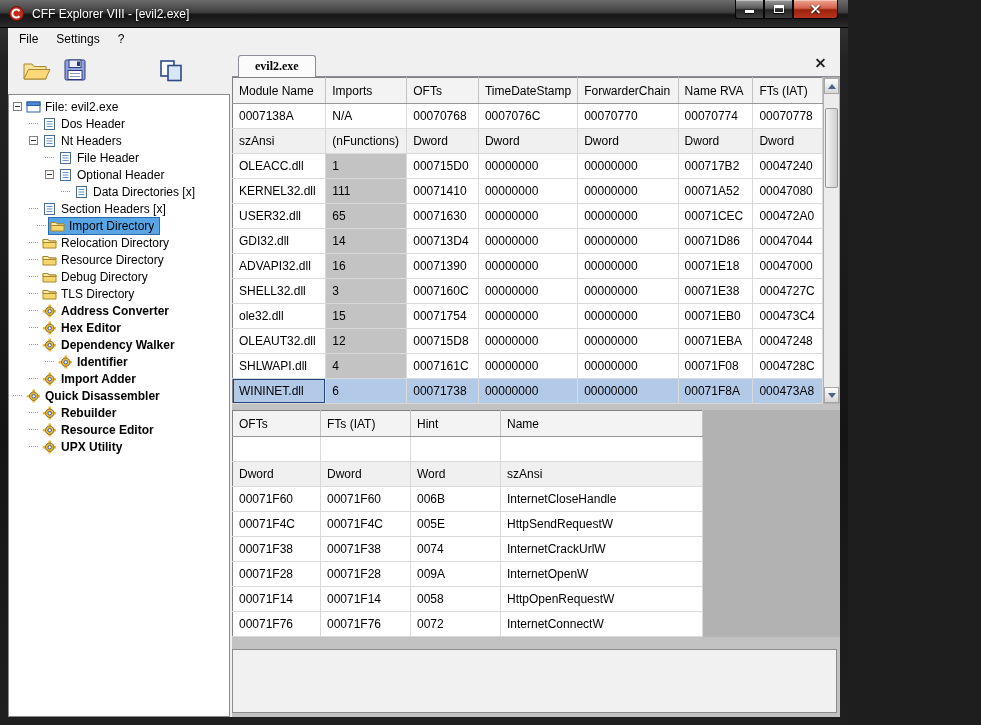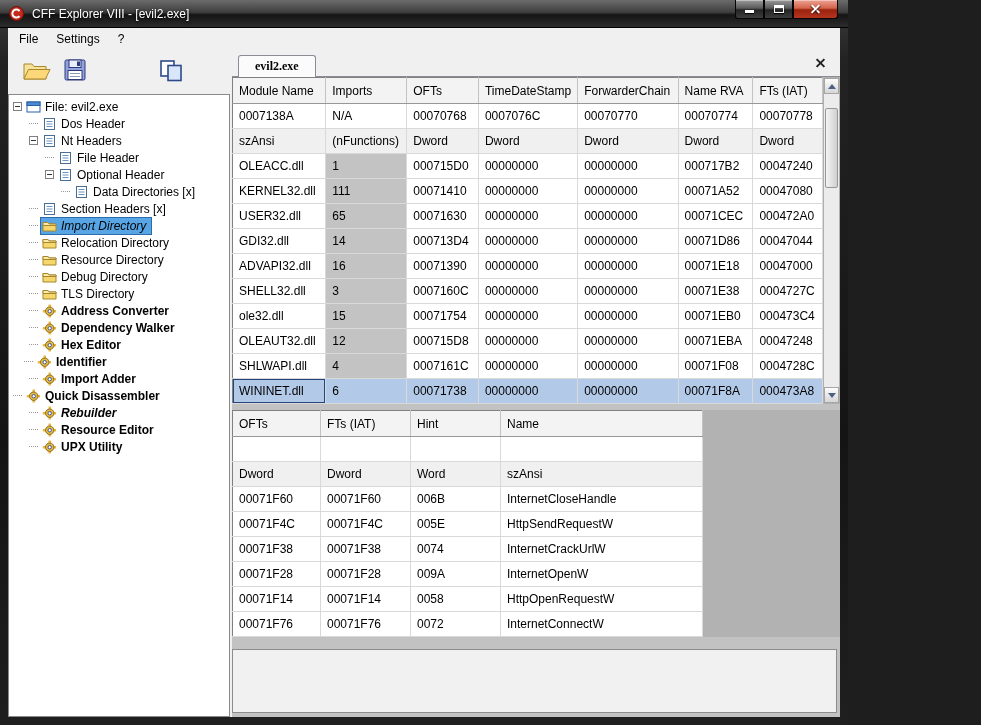--- a/index.html
+++ b/index.html
@@ -244,21 +244,21 @@
                   <svg width="15" height="14" viewBox="0 0 15 14">
                     <rect x="2.5" y="1.5" width="10" height="11" fill="#fff" stroke="#4a6d96"></rect>
                     <line x1="4.5" y1="4.5" x2="10.5" y2="4.5" stroke="#6c94c0"></line>
                     <line x1="4.5" y1="7" x2="10.5" y2="7" stroke="#6c94c0"></line>
                     <line x1="4.5" y1="9.5" x2="10.5" y2="9.5" stroke="#6c94c0"></line>
                   </svg>
                 </span>
                 <span class="tree-label">Section Headers [x]</span>
               </span>
             </div>
-            <div class="tree-item selected" style="padding-left: 20px; font-style: italic;">
+            <div class="tree-item selected" style="padding-left: 28px;">
               <span class="stub"></span>
               <span class="row-content">
                 <span class="tree-icon">
                   <svg width="15" height="14" viewBox="0 0 15 14">
                     <path d="M1 12 L1 3.5 L6 3.5 L7.2 5 L14 5 L14 12 Z" fill="#f5d76b" stroke="#a8872c"></path>
                     <path d="M1 6.5 L14 6.5 L14 5 L7.2 5 L6 3.5 L1 3.5 Z" fill="#fbe9a8" stroke="#a8872c"></path>
                   </svg>
                 </span>
                 <span class="tree-label">Import Directory</span>
               </span>
@@ -333,88 +333,88 @@
                 <span class="tree-icon">
                   <svg width="15" height="14" viewBox="0 0 15 14">
                     <rect x="6.5" y="0.5" width="2.5" height="3" fill="#e8b93e"></rect>
                     <rect x="6.5" y="10.5" width="2.5" height="3" fill="#e8b93e"></rect>
                     <rect x="0.8" y="6" width="3" height="2.5" fill="#e8b93e"></rect>
                     <rect x="11" y="6" width="3" height="2.5" fill="#e8b93e"></rect>
                     <circle cx="7.7" cy="7.2" r="4.2" fill="#e8b93e" stroke="#8a6d1f"></circle>
                     <circle cx="7.7" cy="7.2" r="1.7" fill="#fff" stroke="#3a57a0"></circle>
                   </svg>
                 </span>
+                <span class="tree-label">Hex Editor</span>
+              </span>
+            </div>
+            <div class="tree-item bold" style="padding-left: 20px;">
+              <span class="stub"></span>
+              <span class="row-content">
+                <span class="tree-icon">
+                  <svg width="15" height="14" viewBox="0 0 15 14">
+                    <rect x="6.5" y="0.5" width="2.5" height="3" fill="#e8b93e"></rect>
+                    <rect x="6.5" y="10.5" width="2.5" height="3" fill="#e8b93e"></rect>
+                    <rect x="0.8" y="6" width="3" height="2.5" fill="#e8b93e"></rect>
+                    <rect x="11" y="6" width="3" height="2.5" fill="#e8b93e"></rect>
+                    <circle cx="7.7" cy="7.2" r="4.2" fill="#e8b93e" stroke="#8a6d1f"></circle>
+                    <circle cx="7.7" cy="7.2" r="1.7" fill="#fff" stroke="#3a57a0"></circle>
+                  </svg>
+                </span>
                 <span class="tree-label">Dependency Walker</span>
               </span>
             </div>
+            <div class="tree-item bold" style="padding-left: 36px;">
+              <span class="stub"></span>
+              <span class="row-content">
+                <span class="tree-icon">
+                  <svg width="15" height="14" viewBox="0 0 15 14">
+                    <rect x="6.5" y="0.5" width="2.5" height="3" fill="#e8b93e"></rect>
+                    <rect x="6.5" y="10.5" width="2.5" height="3" fill="#e8b93e"></rect>
+                    <rect x="0.8" y="6" width="3" height="2.5" fill="#e8b93e"></rect>
+                    <rect x="11" y="6" width="3" height="2.5" fill="#e8b93e"></rect>
+                    <circle cx="7.7" cy="7.2" r="4.2" fill="#e8b93e" stroke="#8a6d1f"></circle>
+                    <circle cx="7.7" cy="7.2" r="1.7" fill="#fff" stroke="#3a57a0"></circle>
+                  </svg>
+                </span>
+                <span class="tree-label">Identifier</span>
+              </span>
+            </div>
             <div class="tree-item bold" style="padding-left: 20px;">
               <span class="stub"></span>
               <span class="row-content">
                 <span class="tree-icon">
                   <svg width="15" height="14" viewBox="0 0 15 14">
                     <rect x="6.5" y="0.5" width="2.5" height="3" fill="#e8b93e"></rect>
                     <rect x="6.5" y="10.5" width="2.5" height="3" fill="#e8b93e"></rect>
                     <rect x="0.8" y="6" width="3" height="2.5" fill="#e8b93e"></rect>
                     <rect x="11" y="6" width="3" height="2.5" fill="#e8b93e"></rect>
                     <circle cx="7.7" cy="7.2" r="4.2" fill="#e8b93e" stroke="#8a6d1f"></circle>
                     <circle cx="7.7" cy="7.2" r="1.7" fill="#fff" stroke="#3a57a0"></circle>
                   </svg>
                 </span>
-                <span class="tree-label">Hex Editor</span>
-              </span>
-            </div>
-            <div class="tree-item bold" style="padding-left: 15px;">
-              <span class="stub"></span>
-              <span class="row-content">
-                <span class="tree-icon">
-                  <svg width="15" height="14" viewBox="0 0 15 14">
-                    <rect x="6.5" y="0.5" width="2.5" height="3" fill="#e8b93e"></rect>
-                    <rect x="6.5" y="10.5" width="2.5" height="3" fill="#e8b93e"></rect>
-                    <rect x="0.8" y="6" width="3" height="2.5" fill="#e8b93e"></rect>
-                    <rect x="11" y="6" width="3" height="2.5" fill="#e8b93e"></rect>
-                    <circle cx="7.7" cy="7.2" r="4.2" fill="#e8b93e" stroke="#8a6d1f"></circle>
-                    <circle cx="7.7" cy="7.2" r="1.7" fill="#fff" stroke="#3a57a0"></circle>
-                  </svg>
-                </span>
-                <span class="tree-label">Identifier</span>
+                <span class="tree-label">Import Adder</span>
+              </span>
+            </div>
+            <div class="tree-item bold" style="padding-left: 4px;">
+              <span class="stub"></span>
+              <span class="row-content">
+                <span class="tree-icon">
+                  <svg width="15" height="14" viewBox="0 0 15 14">
+                    <rect x="6.5" y="0.5" width="2.5" height="3" fill="#e8b93e"></rect>
+                    <rect x="6.5" y="10.5" width="2.5" height="3" fill="#e8b93e"></rect>
+                    <rect x="0.8" y="6" width="3" height="2.5" fill="#e8b93e"></rect>
+                    <rect x="11" y="6" width="3" height="2.5" fill="#e8b93e"></rect>
+                    <circle cx="7.7" cy="7.2" r="4.2" fill="#e8b93e" stroke="#8a6d1f"></circle>
+                    <circle cx="7.7" cy="7.2" r="1.7" fill="#fff" stroke="#3a57a0"></circle>
+                  </svg>
+                </span>
+                <span class="tree-label">Quick Disassembler</span>
               </span>
             </div>
             <div class="tree-item bold" style="padding-left: 20px;">
-              <span class="stub"></span>
-              <span class="row-content">
-                <span class="tree-icon">
-                  <svg width="15" height="14" viewBox="0 0 15 14">
-                    <rect x="6.5" y="0.5" width="2.5" height="3" fill="#e8b93e"></rect>
-                    <rect x="6.5" y="10.5" width="2.5" height="3" fill="#e8b93e"></rect>
-                    <rect x="0.8" y="6" width="3" height="2.5" fill="#e8b93e"></rect>
-                    <rect x="11" y="6" width="3" height="2.5" fill="#e8b93e"></rect>
-                    <circle cx="7.7" cy="7.2" r="4.2" fill="#e8b93e" stroke="#8a6d1f"></circle>
-                    <circle cx="7.7" cy="7.2" r="1.7" fill="#fff" stroke="#3a57a0"></circle>
-                  </svg>
-                </span>
-                <span class="tree-label">Import Adder</span>
-              </span>
-            </div>
-            <div class="tree-item bold" style="padding-left: 4px;">
-              <span class="stub"></span>
-              <span class="row-content">
-                <span class="tree-icon">
-                  <svg width="15" height="14" viewBox="0 0 15 14">
-                    <rect x="6.5" y="0.5" width="2.5" height="3" fill="#e8b93e"></rect>
-                    <rect x="6.5" y="10.5" width="2.5" height="3" fill="#e8b93e"></rect>
-                    <rect x="0.8" y="6" width="3" height="2.5" fill="#e8b93e"></rect>
-                    <rect x="11" y="6" width="3" height="2.5" fill="#e8b93e"></rect>
-                    <circle cx="7.7" cy="7.2" r="4.2" fill="#e8b93e" stroke="#8a6d1f"></circle>
-                    <circle cx="7.7" cy="7.2" r="1.7" fill="#fff" stroke="#3a57a0"></circle>
-                  </svg>
-                </span>
-                <span class="tree-label">Quick Disassembler</span>
-              </span>
-            </div>
-            <div class="tree-item bold" style="padding-left: 20px; font-style: italic;">
               <span class="stub"></span>
               <span class="row-content">
                 <span class="tree-icon">
                   <svg width="15" height="14" viewBox="0 0 15 14">
                     <rect x="6.5" y="0.5" width="2.5" height="3" fill="#e8b93e"></rect>
                     <rect x="6.5" y="10.5" width="2.5" height="3" fill="#e8b93e"></rect>
                     <rect x="0.8" y="6" width="3" height="2.5" fill="#e8b93e"></rect>
                     <rect x="11" y="6" width="3" height="2.5" fill="#e8b93e"></rect>
                     <circle cx="7.7" cy="7.2" r="4.2" fill="#e8b93e" stroke="#8a6d1f"></circle>
                     <circle cx="7.7" cy="7.2" r="1.7" fill="#fff" stroke="#3a57a0"></circle>

